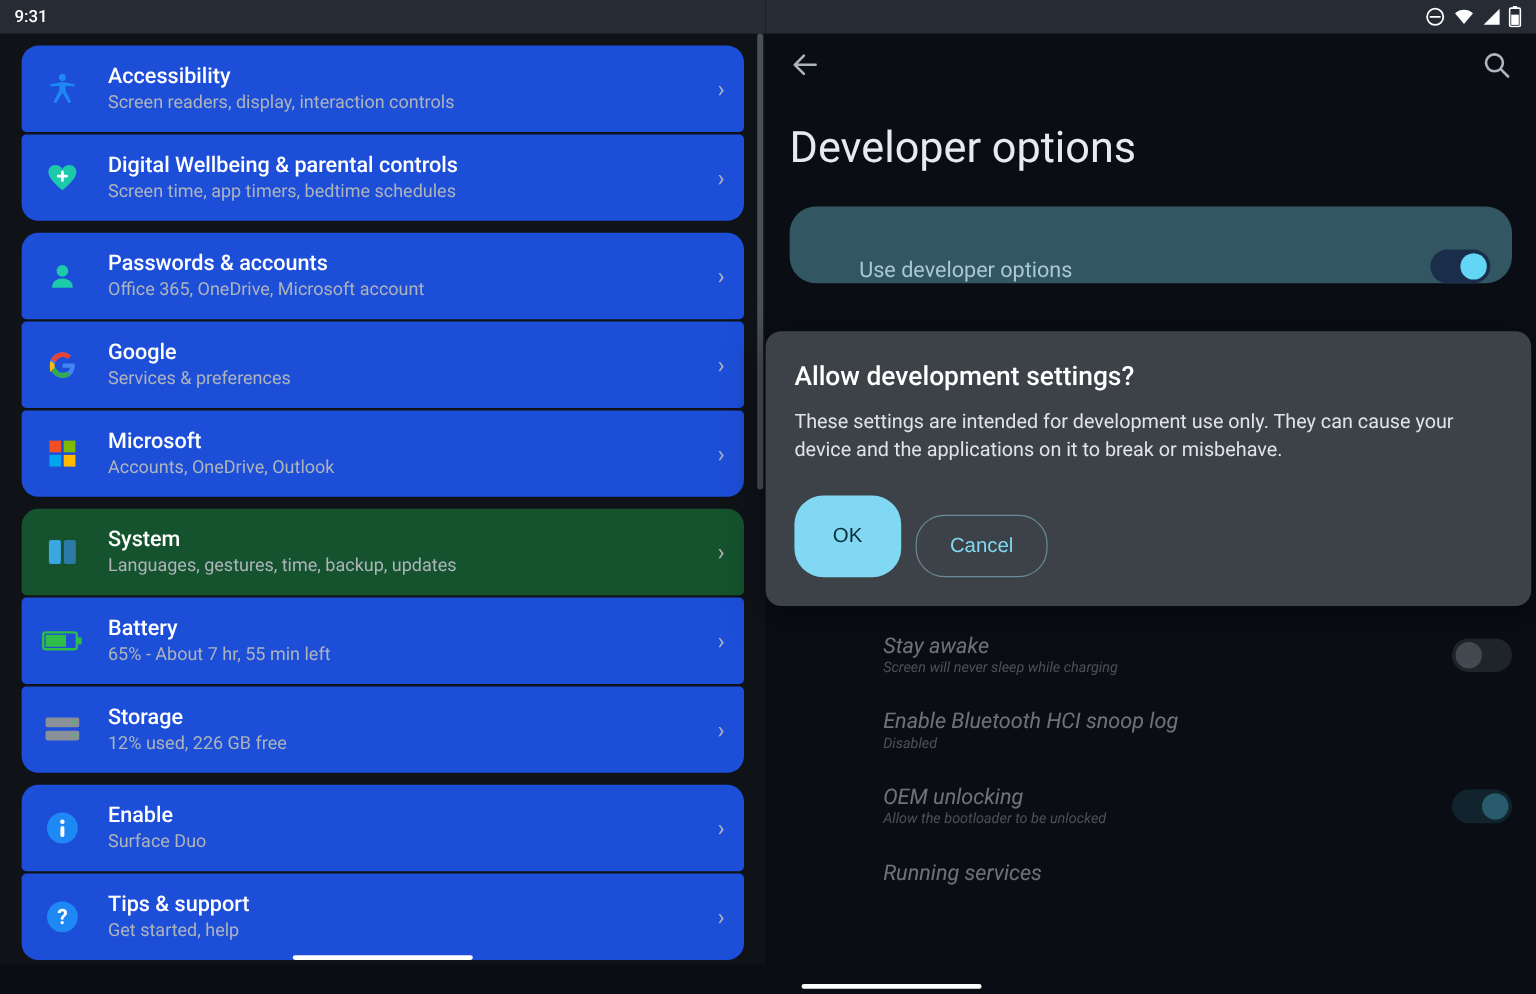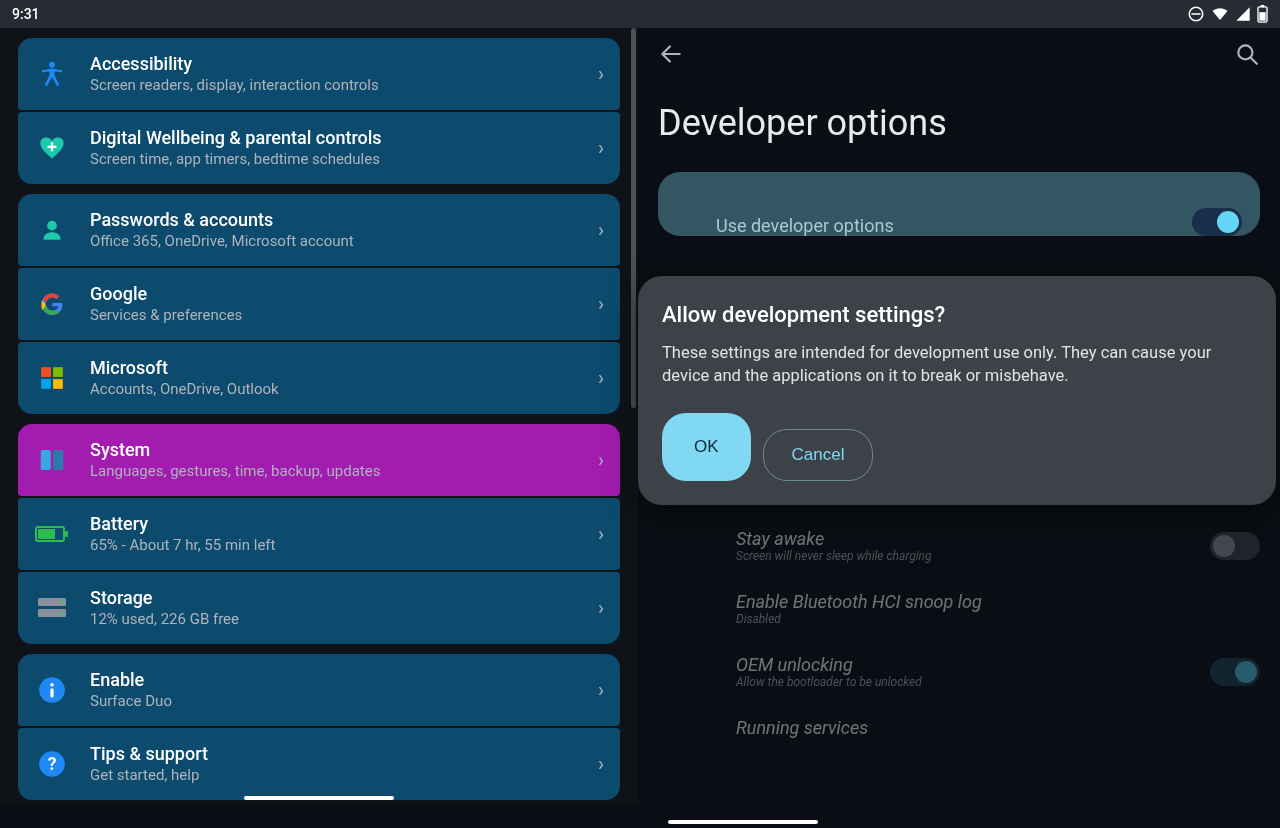--- a/index.html
+++ b/index.html
@@ -33,34 +33,34 @@
   .left-scroll {
     flex: 1;
     overflow: hidden;
     padding: 10px 18px 0 18px;
   }
   .card-group {
     background: transparent;
     margin-bottom: 10px;
   }
   .setting-row {
-    background: #0c4a6e;
+    background: #1d4ed8;
     border-radius: 14px;
     height: 72px;
     display: flex;
     align-items: center;
     padding: 0 16px 0 10px;
     margin-bottom: 2px;
     cursor: pointer;
   }
   .card-group .setting-row { border-radius: 4px; }
   .card-group .setting-row:first-child { border-top-left-radius: 14px; border-top-right-radius: 14px; }
   .card-group .setting-row:last-child { border-bottom-left-radius: 14px; border-bottom-right-radius: 14px; }
   .setting-row.selected {
-    background: #a21caf;
+    background: #14532d;
   }
   .row-icon {
     width: 48px;
     height: 48px;
     display: flex;
     align-items: center;
     justify-content: center;
     margin-right: 14px;
     flex-shrink: 0;
   }
@@ -132,21 +132,21 @@
   .bg-toggle-off .knob{width:22px;height:22px;border-radius:50%;background:#8a9099;position:absolute;top:3px;left:3px;}
   .bg-toggle-on { width:50px;height:28px;border-radius:14px;background:#1a404e;position:relative; }
   .bg-toggle-on .knob{width:22px;height:22px;border-radius:50%;background:#4db8d4;position:absolute;top:3px;right:3px;}
 
   
   .dialog {
     position: absolute;
     left: 0; right: 4px;
     top: 104px;
     background: #3c4248;
-    border-radius: 24px;
+    border-radius: 13px;
     padding: 26px 24px 24px 24px;
     box-shadow: 0 8px 30px rgba(0,0,0,0.5);
   }
   .dialog-title { font-size: 22px; font-weight: 500; color: #ffffff; margin-bottom: 14px; }
   .dialog-body { font-size: 16.5px; color: #e0e3e7; line-height: 1.4; margin-bottom: 26px; }
   .dialog-actions { display: flex; gap: 12px; }
   .btn-ok {
     background: #80d8f3; color: #0a2e3a; font-size: 17px; font-weight: 500;
     border: none; border-radius: 24px; padding: 16px 32px; cursor: pointer;
   }

